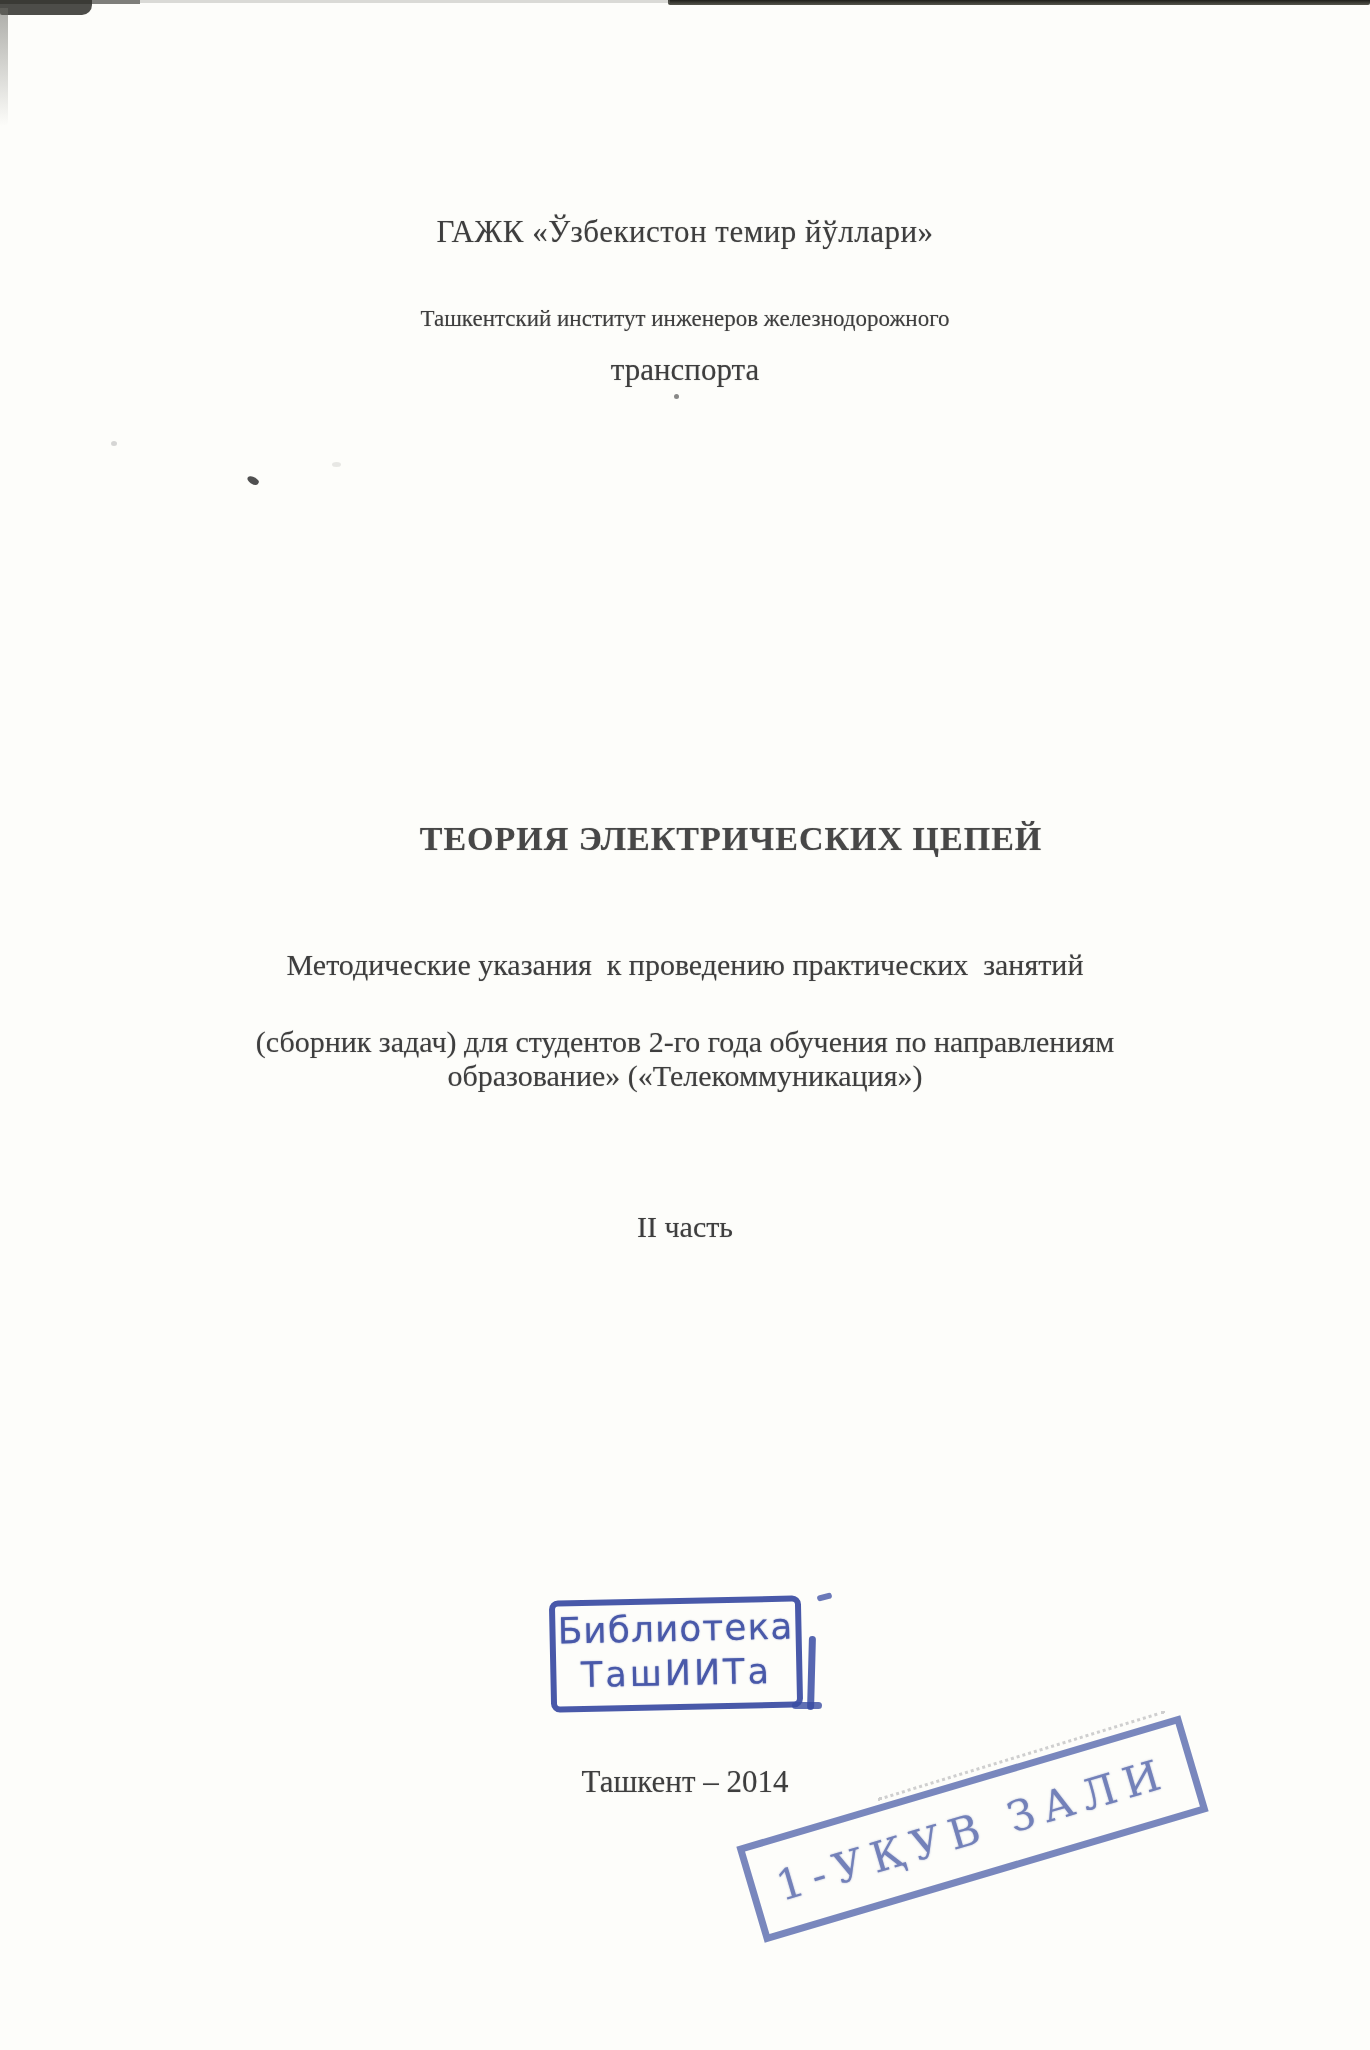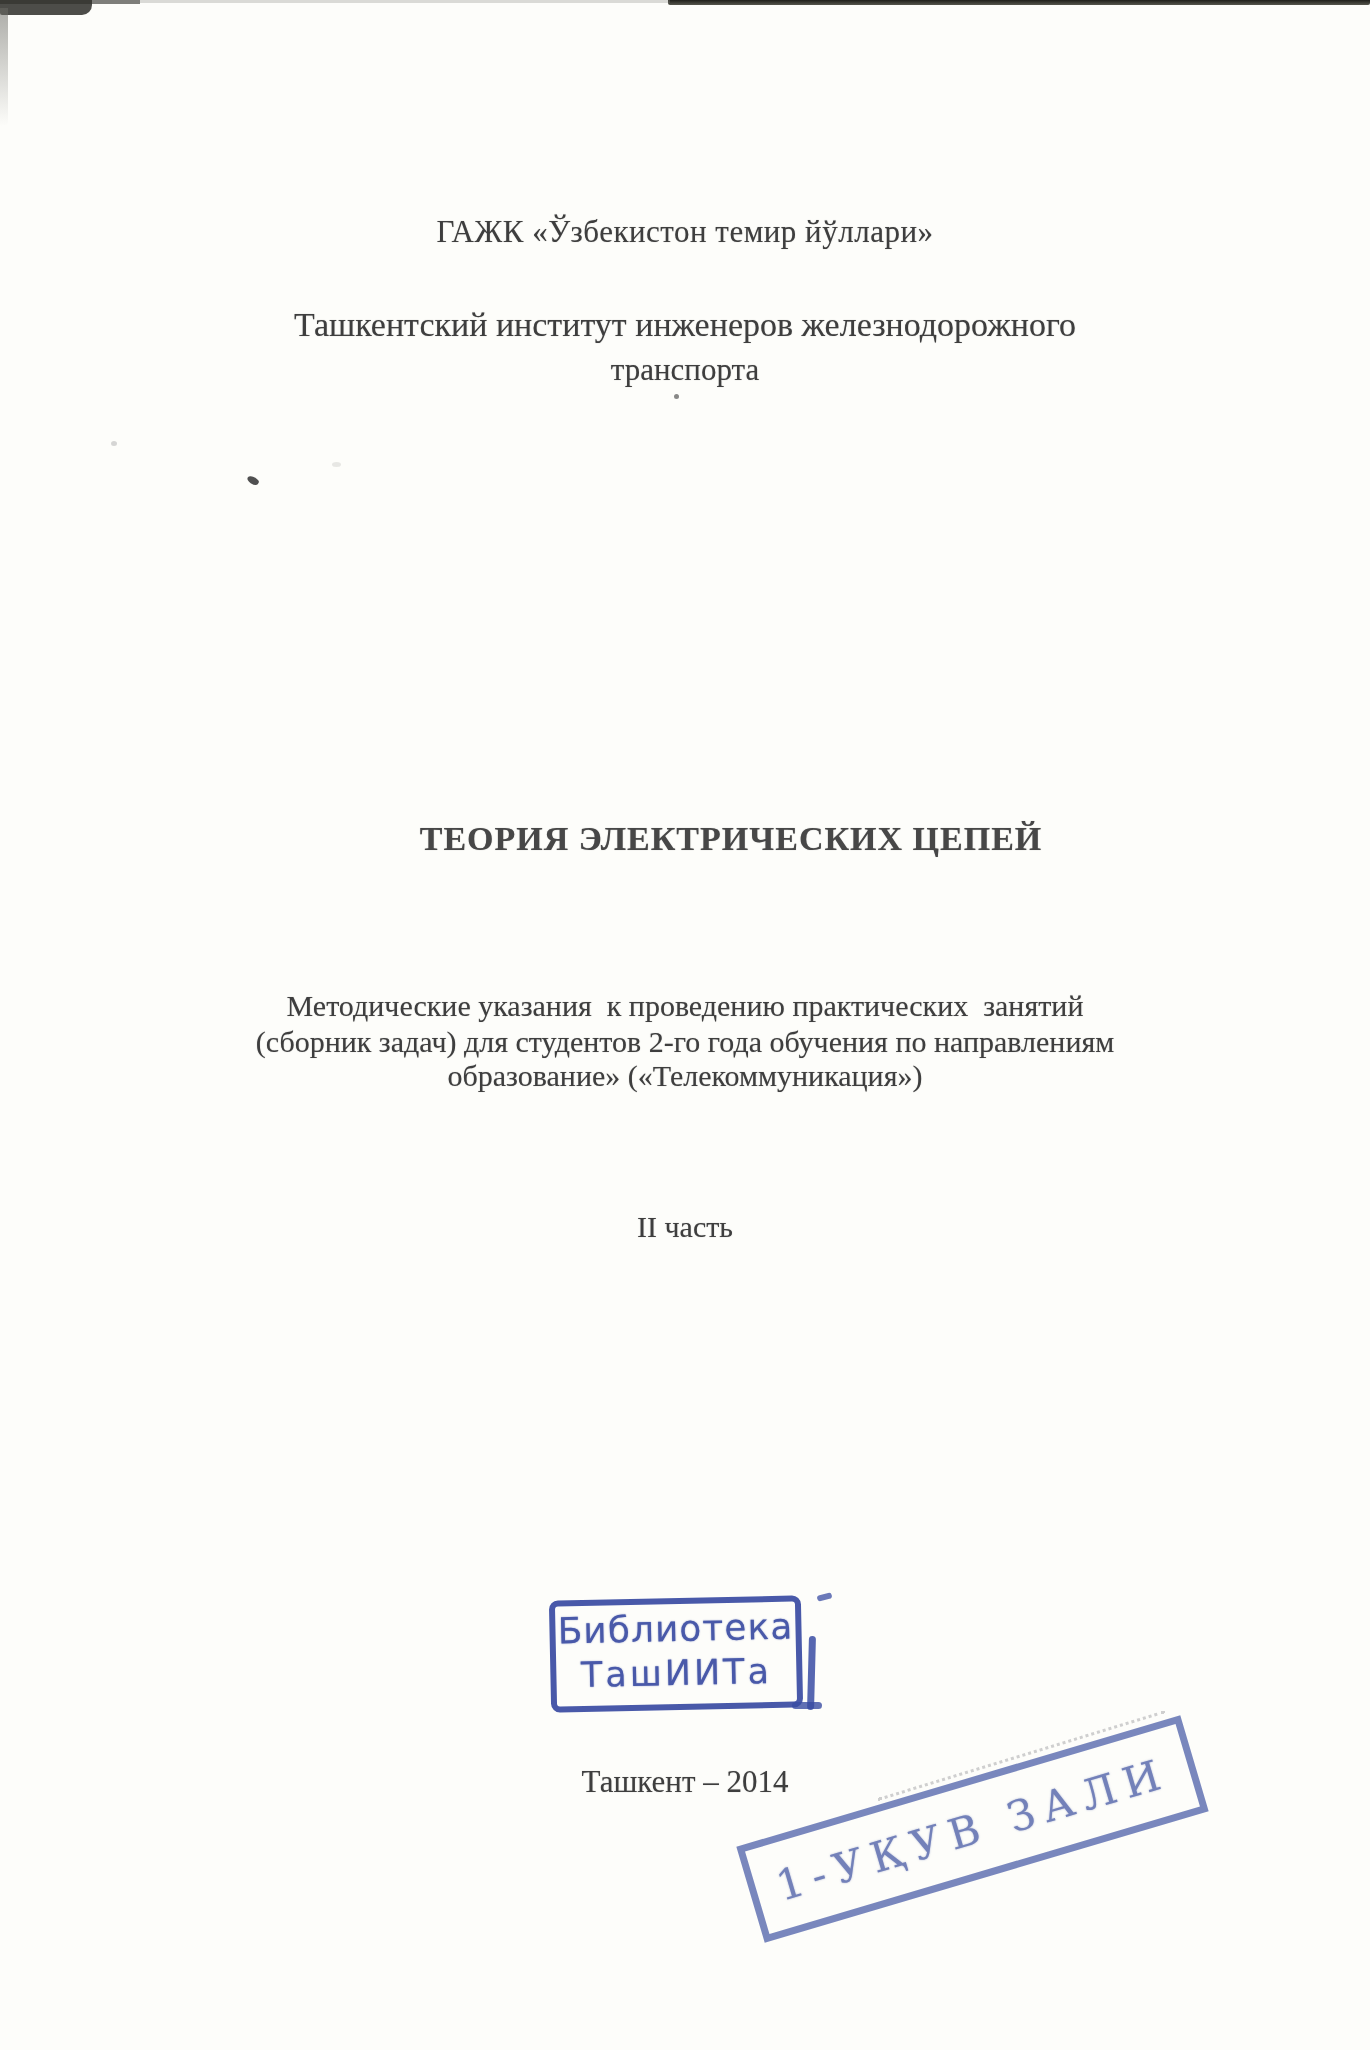--- a/index.html
+++ b/index.html
@@ -15,24 +15,24 @@
     background: var(--paper-color, #fdfdfa);
   }
   .center-text {
     position: absolute; left: 0; width: 1370px;
     text-align: center;
     color: var(--ink-color, #3e3e3e);
     text-shadow: 0 0 1px rgba(70,70,70,0.45);
     white-space: pre-wrap;
   }
   .org-line     { top: 214px; font-size: 31px; letter-spacing: 0.5px; }
-  .inst-line1   { top: 306px; font-size: 34px; }
+  .inst-line1   { top: 306px; font-size: 23px; }
   .inst-line2   { top: 352px; font-size: 31px; }
   .book-title   { top: 820px; font-size: 34px; font-weight: bold; letter-spacing: 1px; color: #474747; padding-left: 46px; }
-  .sub-0 { top: 948px; margin-top: 41px; }
+  .sub-0 { top: 948px; }
   .sub-1 { top: 985px; margin-top: 40px; }
   .sub-2 { top: 1022px; }
   .sub-3 { top: 1059px; }
   .subtitle-line { font-size: 30px; }
   .part-label   { top: 1210px; font-size: 30px; }
   .city-year    { top: 1764px; font-size: 31px; text-align: center; }
 
   
   .library-stamp {
     position: absolute; left: 550px; top: 1598px;

